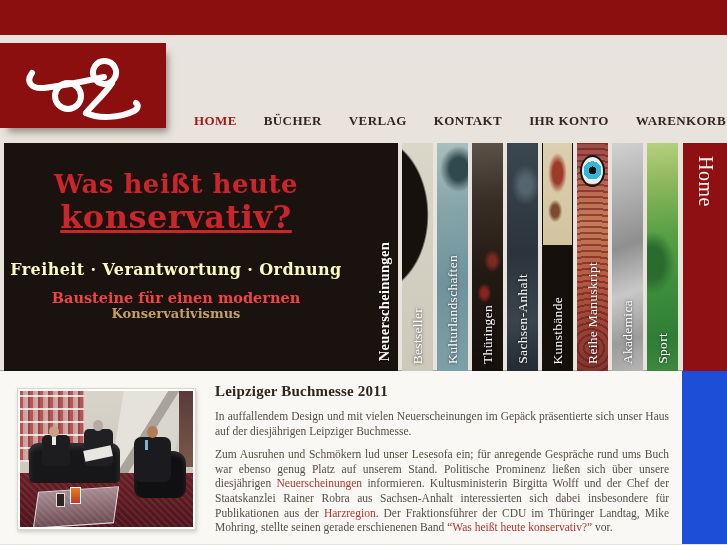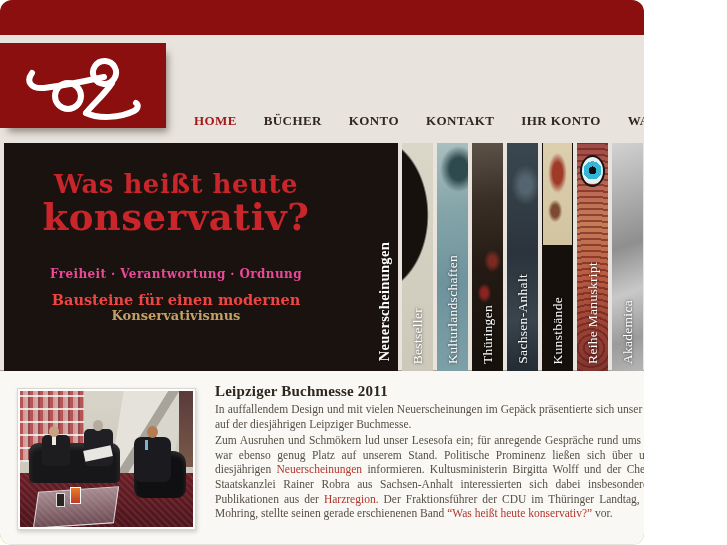--- a/index.html
+++ b/index.html
@@ -1,17 +1,17 @@
 <!DOCTYPE html>
 <html><head>
 <meta charset="utf-8">
 <style>
   * { margin:0; padding:0; box-sizing:border-box; }
   body { font-family:"Liberation Serif", serif; }
-  .page { position:relative; width:644px; height:545px; background:#E8E3DD; overflow:hidden;border-radius:12px; }
+  .page { position:relative; width:727px; height:545px; background:#E8E3DD; overflow:hidden; }
 
   
   .topbar { height:35px; background:#8C0F10; }
   .header { position:relative; height:108px; background:#E8E3DD; }
 
   .logo-box { position:absolute; left:0; top:8px; width:166px; height:85px; background:#8C0F10;
               box-shadow:5px 7px 7px -3px rgba(95,85,72,.6); cursor:pointer; }
   .logo-box svg { position:absolute; left:24px; top:6px; }
 
   .nav { position:absolute; left:194px; bottom:14px; display:flex; gap:27px;
@@ -19,22 +19,22 @@
   .nav-item { cursor:pointer; white-space:nowrap; }
   .nav-item.active { color:#A3181A; }
 
   
   .banner-row { position:relative; height:228px; background:#E8E3DD; border-bottom:1px solid #A9A49D; }
 
   .banner-main { position:absolute; left:4px; top:0; width:394px; height:228px;
                  background:#1A120E; cursor:pointer; }
   .banner-text { text-align:center; padding-right:50px; font-family:"DejaVu Serif", serif; font-weight:bold; }
   .banner-title1 { padding-top:27px; font-size:26px; line-height:29px; color:#C9252B; letter-spacing:.5px; }
-  .banner-title2 { font-size:37px; line-height:36px; color:#C9252B; letter-spacing:.5px; }
-  .banner-subtitle { margin-top:32px; font-size:12px; color:#ec4899; letter-spacing:.4px; }
+  .banner-title2 { font-size:32px; line-height:36px; color:#C9252B; letter-spacing:.5px;text-decoration:underline; }
+  .banner-subtitle { margin-top:25px; font-size:16px; color:#fef9c3; letter-spacing:.4px; }
   .banner-tagline1 { margin-top:10px; font-size:14.5px; color:#ef4444; }
   .banner-tagline2 { font-size:13px; color:#C3A166; }
 
   .vlabel { writing-mode:vertical-rl; transform:rotate(180deg); white-space:nowrap;
             color:#FFFFFF; font-family:"Liberation Serif", serif; }
   .banner-cat-label { position:absolute; right:5px; bottom:10px; font-size:14.5px; font-weight:bold; letter-spacing:.3px; }
 
   .strip { position:absolute; top:0; width:31px; height:228px; overflow:hidden; cursor:pointer; }
   .strip-label { position:absolute; bottom:7px; left:50%; transform:translateX(-50%) rotate(180deg);
                  writing-mode:vertical-rl; white-space:nowrap; color:#fff; font-size:13.5px;
@@ -69,21 +69,21 @@
   .strip-sport        { left:647px; background:
       radial-gradient(30px 42px at 18% 120px, #2C6B2E 38%, rgba(44,107,46,0) 75%),
       linear-gradient(175deg, #B7D07E 0%, #8CB75C 18%, #58A044 40%, #3E8F3C 62%, #2F7D36 85%, #3C8A3F 100%); }
 
   .home-bar { position:absolute; left:683px; top:0; width:44px; height:228px; background:#8E1013; cursor:pointer; }
   .home-label { position:absolute; top:13px; left:50%; transform:translateX(-50%);
                 writing-mode:vertical-rl; color:#F5EFEA; font-size:20px; letter-spacing:.5px;
                 font-family:"Liberation Serif", serif; }
 
   
-  .content { position:relative; height:173px; background:#84cc16; }
+  .content { position:relative; height:173px; background:#1d4ed8; }
   .content-inner { position:absolute; left:0; top:0; width:682px; height:173px; background:#F9F8F4; }
 
   .photo-frame { position:absolute; left:17px; top:17px; width:179px; height:142px;
                  background:#fff; border:1px solid #DAD6CE; box-shadow:1px 2px 4px rgba(0,0,0,.18); }
   .photo { position:absolute; inset:2px; overflow:hidden; }
   .ph { position:absolute; }
   .ph-wall   { inset:0; background:linear-gradient(#D8D4CA, #CFC9BD 58%, #C5BEB2); }
   .ph-shelf  { left:0; top:0; width:37%; height:52%; opacity:.85; background:
       repeating-linear-gradient(0deg, rgba(255,255,255,.8) 0 2px, rgba(255,255,255,0) 2px 13px),
       repeating-linear-gradient(90deg, #B04040 0 3px, #D89090 3px 5px, #C8A8A0 5px 8px, #8E3038 8px 10px); }
@@ -108,21 +108,21 @@
   .ph-tie   { right:26%; top:36%; width:3px; height:10px; background:#7AB2D4; }
   .ph-table { left:9%; bottom:1%; width:46%; height:27%; border:1px solid rgba(255,255,255,.7);
               background:linear-gradient(rgba(222,232,236,.55), rgba(180,200,210,.3));
               transform:skewX(-12deg) rotate(-4deg); }
   .ph-book1 { left:29%; bottom:17%; width:11px; height:17px; border:1px solid #fff;
               background:linear-gradient(#E67E22, #C0392B); }
   .ph-book2 { left:21%; bottom:15%; width:9px; height:14px; border:1px solid #DDD; background:#2C2420; }
 
   .article { position:absolute; left:215px; top:12px; width:454px; }
   .article-title { font-size:15px; font-weight:bold; color:#2F261D; letter-spacing:.2px; }
-  .article p { margin-top:2px; font-size:11.5px; line-height:14.6px; color:#564E44; text-align:justify; }
+  .article p { margin-top:9px; font-size:11.5px; line-height:14.6px; color:#564E44; text-align:justify; }
   .inline-link { color:#B2352C; cursor:pointer; }
 </style>
 </head>
 <body>
 
 <div class="page">
 
   <div class="topbar"></div>
 
   <div class="header">
@@ -134,21 +134,21 @@
           <path d="M 90 30 a 11.5 11.5 0 1 1 0.2 -0.3"></path>
           <path d="M 88 34 C 80 46, 70 54, 62 64"></path>
           <path d="M 62 64 C 74 70, 96 69, 110 62 C 114 60, 115 56, 112 54"></path>
         </g>
       </svg>
     </div>
 
     <div class="nav">
       <span class="nav-item active">HOME</span>
       <span class="nav-item">BÜCHER</span>
-      <span class="nav-item">KONTO</span>
+      <span class="nav-item">VERLAG</span>
       <span class="nav-item">KONTAKT</span>
       <span class="nav-item">IHR KONTO</span>
       <span class="nav-item">WARENKORB</span>
     </div>
   </div>
 
   <div class="banner-row">
 
     <div class="banner-main">
       <div class="banner-text">

